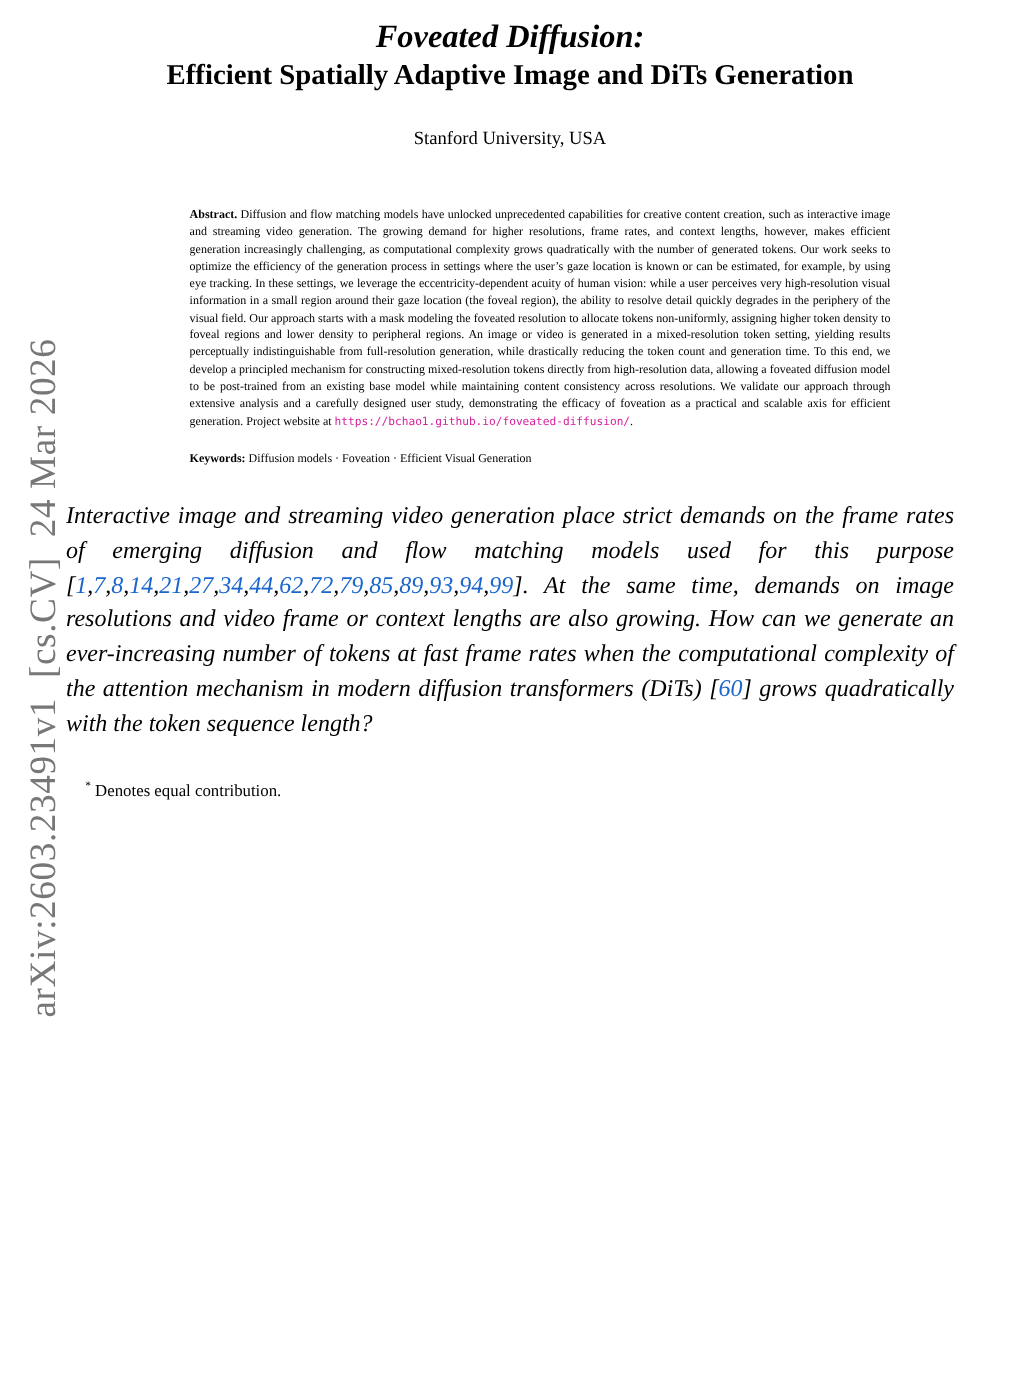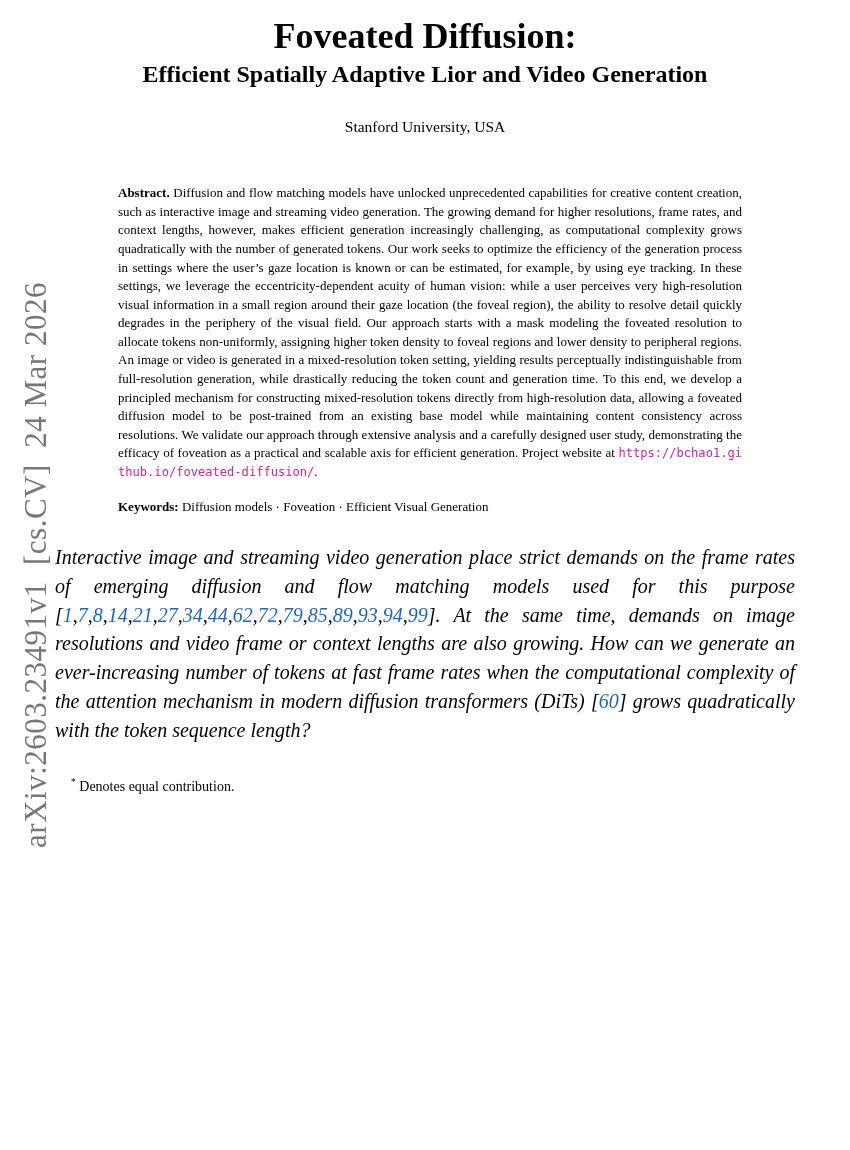--- a/index.html
+++ b/index.html
@@ -22,29 +22,30 @@
     transform: rotate(-90deg);
     transform-origin: center;
     font-size: 31px;
     letter-spacing: 0.5px;
     white-space: pre;
     text-align: center;
     color: var(--stamp, #777);
     font-family: "Liberation Serif", "DejaVu Serif", serif;
   }
   .titleblock { padding-top: 14px; text-align: center; }
-  .title-l1 { font-size: 36px; font-weight: bold; line-height: 1.25; }
+  .title-l1 { font-size: 27px; font-weight: bold; line-height: 1.25; font-style: italic; }
   .title-l2 { font-size: 24px; font-weight: bold; line-height: 1.3; }
   .authors { margin-top: 46px; text-align: center; font-size: 18.5px; }
   .affiliation { margin-top: 28px; text-align: center; font-size: 15.5px; }
   .abstract-wrap { margin: 48px 108px 0 118px; }
   .abstract, .keywords {
-    font-size: 13px;
+    font-size: 10px;
     line-height: 1.43;
     text-align: justify;
+    margin-left: 40px;
   }
   .keywords { margin-top: 17px; text-align: left; }
   .section-heading {
     margin: 44px 55px 0 55px;
     font-size: 22.5px;
     font-weight: bold;
   }
   .section-heading .secnum { margin-right: 20px; }
   .bodytext {
     margin: 26px 55px 6px 55px;
@@ -70,21 +71,21 @@
 </style>
 </head>
 <body>
 
 <div class="page">
 
   <div class="stamp">arXiv:2603.23491v1  [cs.CV]  24 Mar 2026</div>
 
   <div class="titleblock">
     <div class="title-l1">Foveated Diffusion:</div>
-    <div class="title-l2">Efficient Spatially Adaptive Lior and Video Generation</div>
+    <div class="title-l2">Efficient Spatially Adaptive Image and DiTs Generation</div>
   </div>
 
 
   <div class="affiliation">Stanford University, USA</div>
 
   <div class="abstract-wrap">
     <div class="abstract"><span class="bold">Abstract.</span><span> Diffusion and flow matching models have unlocked unprecedented capabilities for creative content creation, such as interactive image and streaming video generation. The growing demand for higher resolutions, frame rates, and context lengths, however, makes efficient generation increasingly challenging, as computational complexity grows quadratically with the number of generated tokens. Our work seeks to optimize the efficiency of the generation process in settings where the user’s gaze location is known or can be estimated, for example, by using eye tracking. In these settings, we leverage the eccentricity-dependent acuity of human vision: while a user perceives very high-resolution visual information in a small region around their gaze location (the foveal region), the ability to resolve detail quickly degrades in the periphery of the visual field. Our approach starts with a mask modeling the foveated resolution to allocate tokens non-uniformly, assigning higher token density to foveal regions and lower density to peripheral regions. An image or video is generated in a mixed-resolution token setting, yielding results perceptually indistinguishable from full-resolution generation, while drastically reducing the token count and generation time. To this end, we develop a principled mechanism for constructing mixed-resolution tokens directly from high-resolution data, allowing a foveated diffusion model to be post-trained from an existing base model while maintaining content consistency across resolutions. We validate our approach through extensive analysis and a carefully designed user study, demonstrating the efficacy of foveation as a practical and scalable axis for efficient generation. Project website at </span><span class="link">https://bchao1.github.io/foveated-diffusion/</span><span>.</span></div>
     <div class="keywords"><span class="bold">Keywords:</span><span> Diffusion models · Foveation · Efficient Visual Generation</span></div>
   </div>
 

